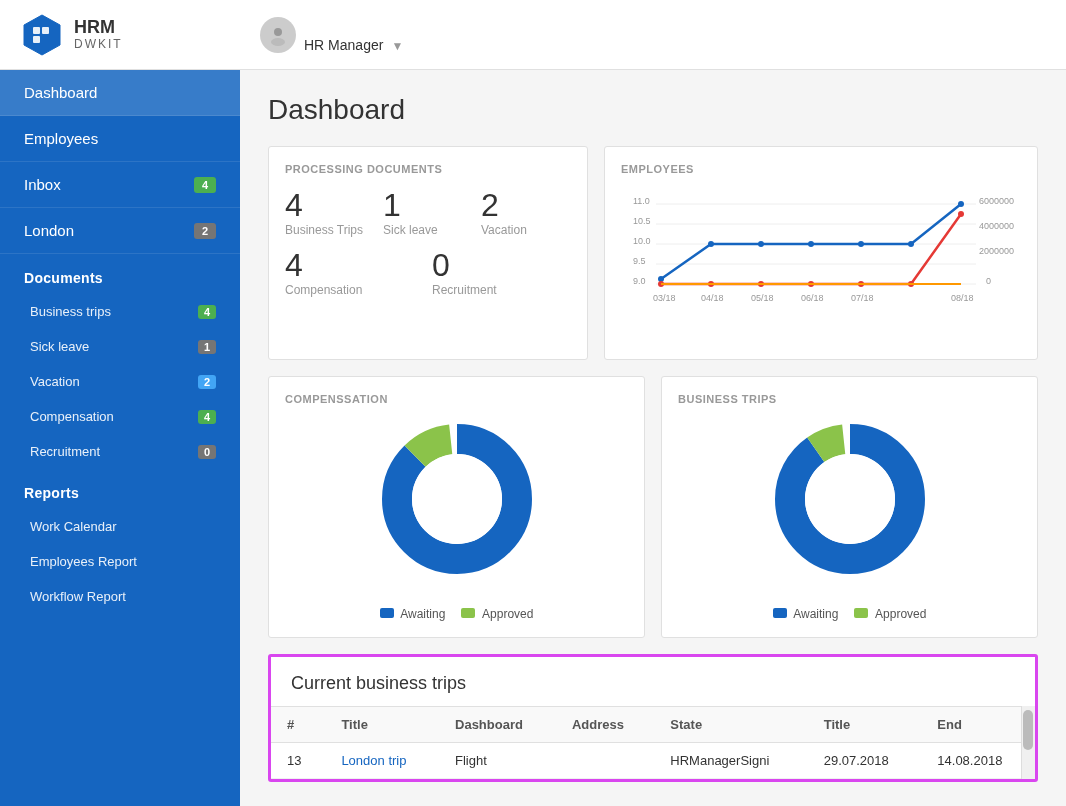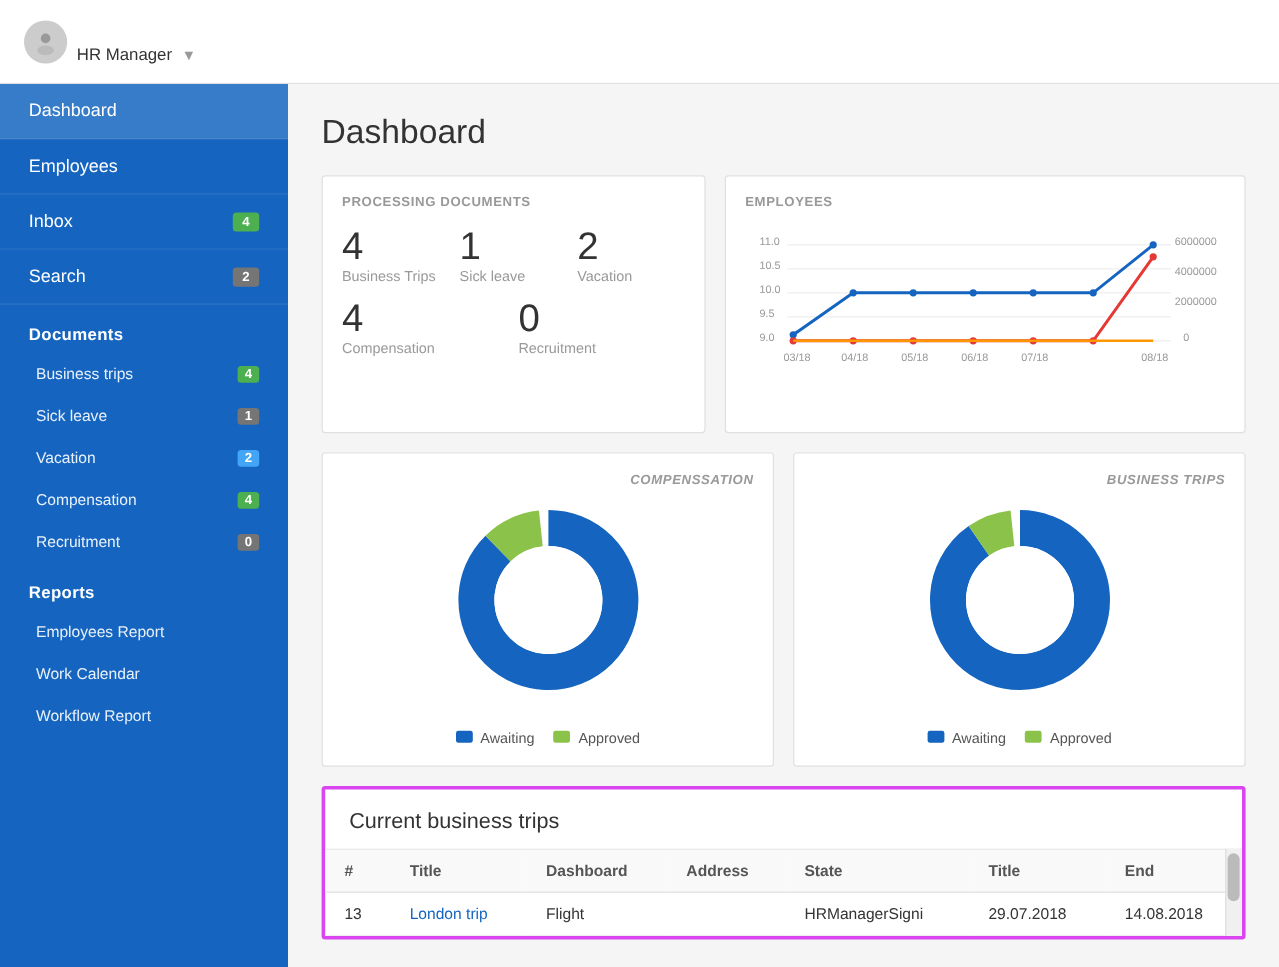--- a/index.html
+++ b/index.html
@@ -204,22 +204,21 @@
       background: #fff;
       border: 1px solid #e0e0e0;
       border-radius: 3px;
       padding: 16px;
       display: flex;
       flex-direction: column;
       align-items: center;
     }
     .donut-card .card-title {
       width: 100%;
-      text-align: right;
-      font-style: italic;
+      text-align: left;
     }
     .donut-legend {
       display: flex;
       gap: 16px;
       margin-top: 28px;
       font-size: 12px;
       color: #555;
       align-items: center;
     }
     .legend-dot {
@@ -278,20 +277,32 @@
       right: 2px; top: 4px;
       width: 10px; height: 40px;
       background: #bbb;
       border-radius: 5px;
     }
   </style>
 </head>
 <body>
 
 <header class="topnav">
+  <div class="logo-area">
+    <svg class="logo-hex" viewBox="0 0 44 44">
+      <polygon points="22,2 40,12 40,32 22,42 4,32 4,12" fill="#1565c0" stroke="#1565c0" stroke-width="1"></polygon>
+      <rect x="13" y="14" width="7" height="7" rx="1" fill="white" opacity="0.9"></rect>
+      <rect x="13" y="23" width="7" height="7" rx="1" fill="white" opacity="0.9"></rect>
+      <rect x="22" y="14" width="7" height="7" rx="1" fill="white" opacity="0.9"></rect>
+    </svg>
+    <div class="logo-text">
+      <span class="logo-hrm">HRM</span>
+      <span class="logo-dwkit">DWKIT</span>
+    </div>
+  </div>
   <div class="user-area">
     <div class="user-avatar">
       <svg width="22" height="22" viewBox="0 0 22 22">
           <circle cx="11" cy="8" r="4" fill="#999"></circle>
           <ellipse cx="11" cy="18" rx="7" ry="4" fill="#bbb"></ellipse>
         </svg>
     </div>
     <span class="user-name">HR Manager</span>
     <span class="user-caret">▼</span>
   </div>
@@ -304,21 +315,21 @@
       <span>Dashboard</span>
     </div>
     <div class="sidebar-item">
       <span>Employees</span>
     </div>
     <div class="sidebar-item">
       <span>Inbox</span>
       <span class="sidebar-badge">4</span>
     </div>
     <div class="sidebar-item">
-      <span>Search</span>
+      <span>London</span>
       <span class="sidebar-badge grey">2</span>
     </div>
 
     <div class="sidebar-section-header">Documents</div>
 
     <div class="sidebar-sub-item">
       <span>Business trips</span>
       <span class="sidebar-sub-badge bg-green">4</span>
     </div>
     <div class="sidebar-sub-item">
@@ -333,24 +344,24 @@
       <span>Compensation</span>
       <span class="sidebar-sub-badge bg-green">4</span>
     </div>
     <div class="sidebar-sub-item">
       <span>Recruitment</span>
       <span class="sidebar-sub-badge bg-grey">0</span>
     </div>
 
     <div class="sidebar-section-header">Reports</div>
     <div class="sidebar-sub-item">
+      <span>Work Calendar</span>
+    </div>
+    <div class="sidebar-sub-item">
       <span>Employees Report</span>
-    </div>
-    <div class="sidebar-sub-item">
-      <span>Work Calendar</span>
     </div>
     <div class="sidebar-sub-item">
       <span>Workflow Report</span>
     </div>
   </nav>
 
   <main class="main-content">
     <h1 class="page-title">Dashboard</h1>
 
     <div class="cards-row">

